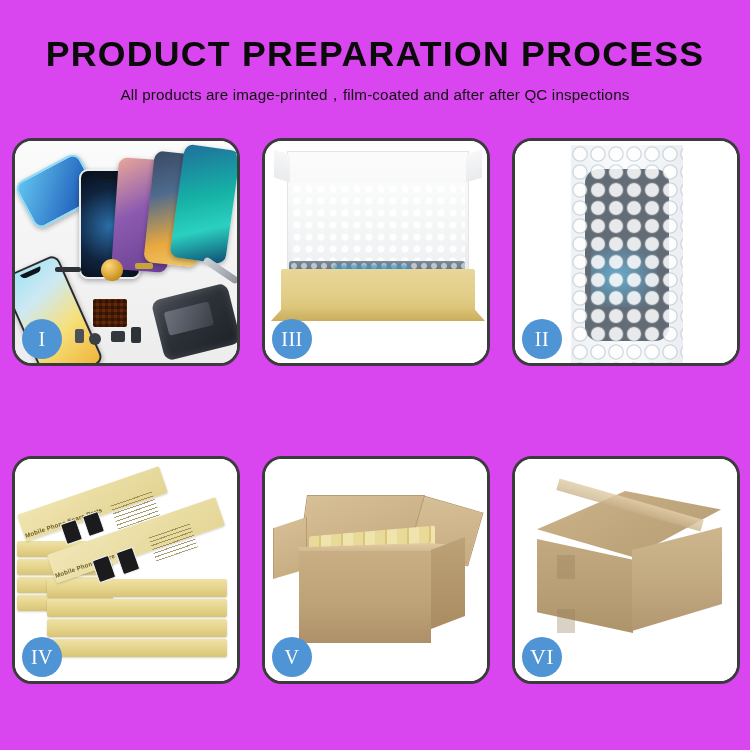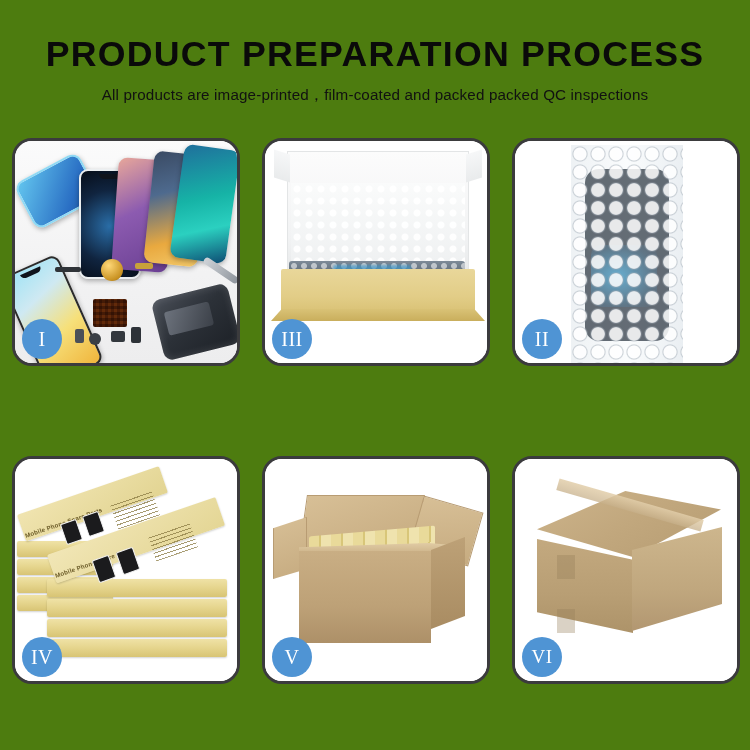--- a/index.html
+++ b/index.html
@@ -10,21 +10,21 @@
     height: 750px;
     background: #ffffff;
     font-family: "Liberation Sans", sans-serif;
     overflow: hidden;
   }
 
   .page {
     position: relative;
     width: 750px;
     height: 750px;
-    background: #4d7c0f;
+    background: #d946ef;
   }
 
   
   .header { padding-top: 36px; text-align: center; }
 
   .title {
     font-size: 35px;
     font-weight: bold;
     letter-spacing: 1.2px;
     color: #0a0a0a;
@@ -78,21 +78,21 @@
     background: #4f94d4;
     color: #ffffff;
     font-family: "Liberation Serif", serif;
     font-size: 20px;
     display: flex;
     align-items: center;
     justify-content: center;
     letter-spacing: 0.5px;
     z-index: 9;
   }
-  .badge.small-num { font-size: 19px; }
+  .badge.small-num { font-size: 22px; }
 
   
   .p1 { background: linear-gradient(180deg,#fbfbfb 0%, #f2f2f3 60%, #ededee 100%); }
   .ph {
     position: absolute;
     border-radius: 9px;
     box-shadow: 0 2px 5px rgba(0,0,0,.30);
   }
   .ph-a { left: 6px; top: 24px; width: 72px; height: 52px;
           background: linear-gradient(135deg,#63c6ef,#2a6fc4 70%,#1d4f96);
@@ -316,21 +316,21 @@
   }
   .seam2 { top: 150px; }
 </style>
 </head>
 <body>
 
 <div class="page">
 
   <div class="header">
     <div class="title">PRODUCT PREPARATION PROCESS</div>
-    <div class="subtitle">All products are image-printed，film-coated and packed packed QC inspections</div>
+    <div class="subtitle">All products are image-printed，film-coated and after after QC inspections</div>
   </div>
 
   <div class="grid">
 
     <div class="panel">
       <div class="photo p1">
         <div class="ph ph-a"></div>
         <div class="ph ph-b">
             <span class="notch"></span>
           </div>

